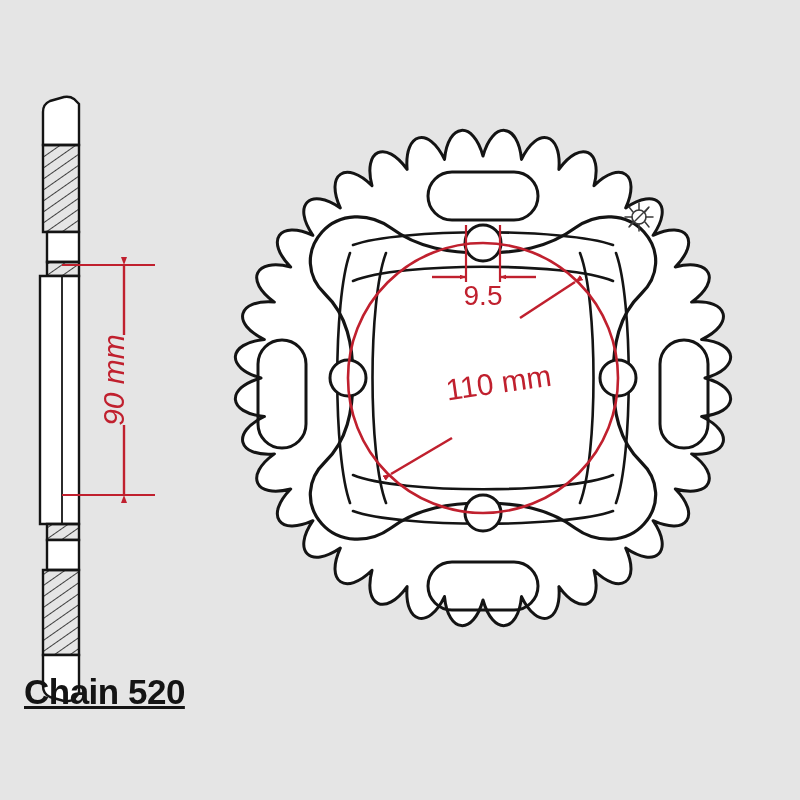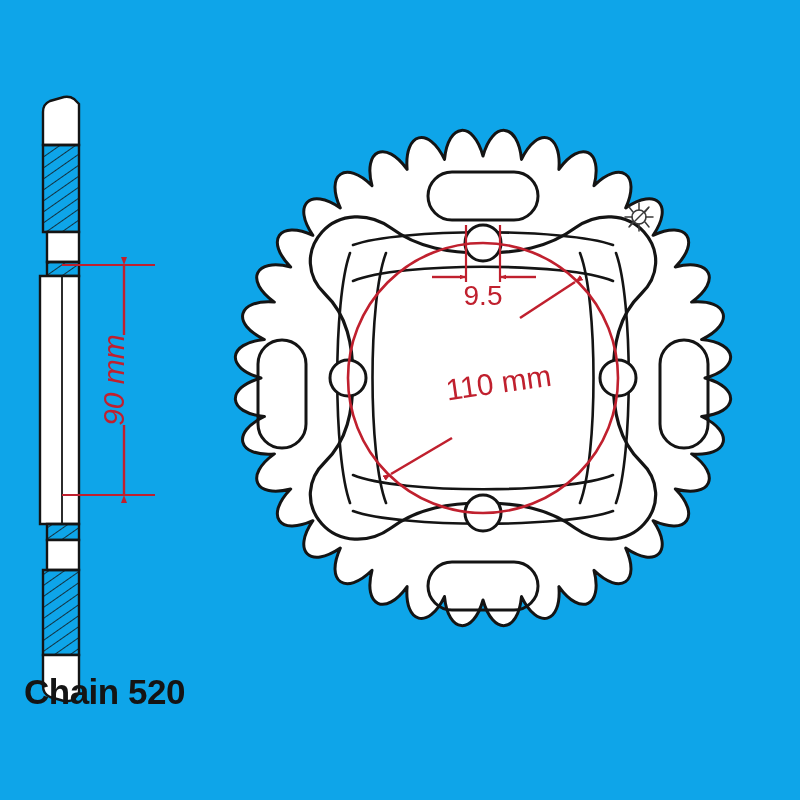--- a/index.html
+++ b/index.html
@@ -1,27 +1,27 @@
 <!DOCTYPE html>
 <html><head>
 <meta charset="utf-8">
 <style>
   html,body{margin:0;padding:0;background:#ffffff;}
   body{width:800px;height:800px;font-family:"Liberation Sans",sans-serif;overflow:hidden;}
-  #stage{position:relative;width:800px;height:800px;background:#0ea5e9;}
+  #stage{position:relative;width:800px;height:800px;background:#e5e5e5;}
   svg{display:block;}
   .lbl{
     position:absolute;
     font-family:"Liberation Sans",sans-serif;
     font-weight:bold;
     color:#141414;
     white-space:nowrap;
     letter-spacing:-0.5px;
   }
-  #chain-label{left:24px;top:672px;font-size:35px;}
+  #chain-label{left:24px;top:672px;font-size:35px;text-decoration:underline;}
   #part-label{right:18px;top:670px;font-size:38px;}
 </style>
 </head>
 <body>
 
 <div id="stage">
 
   <svg width="800" height="800" viewBox="0 0 800 800">
 
     <defs>

